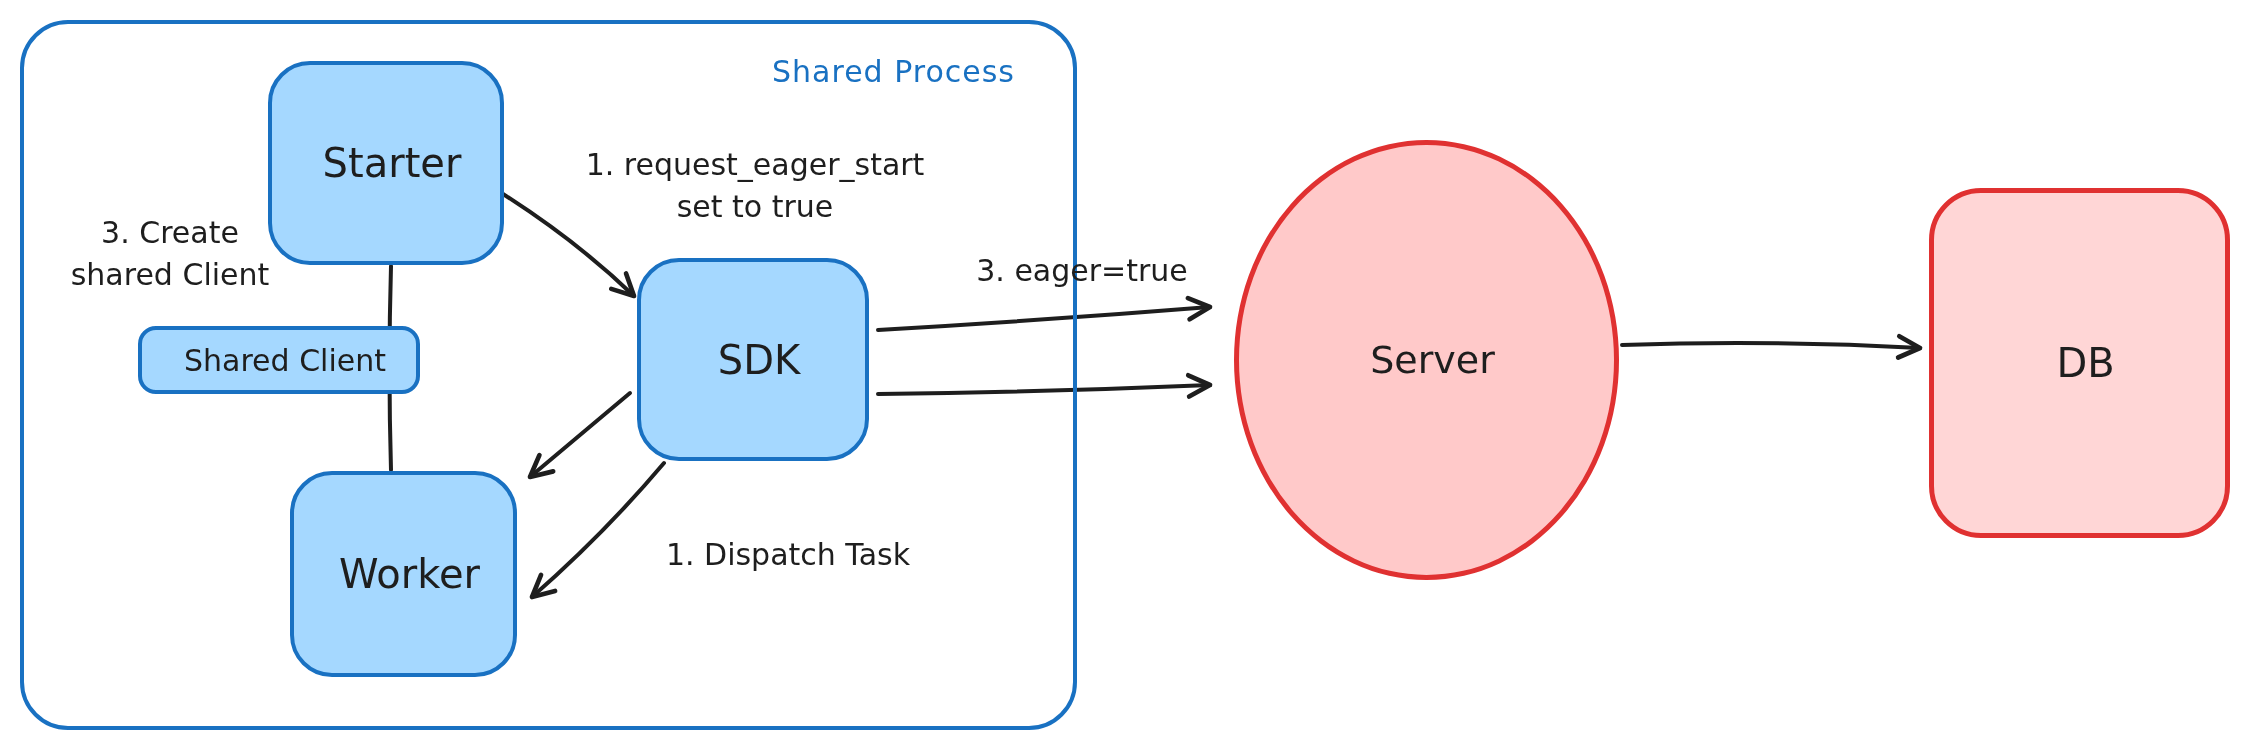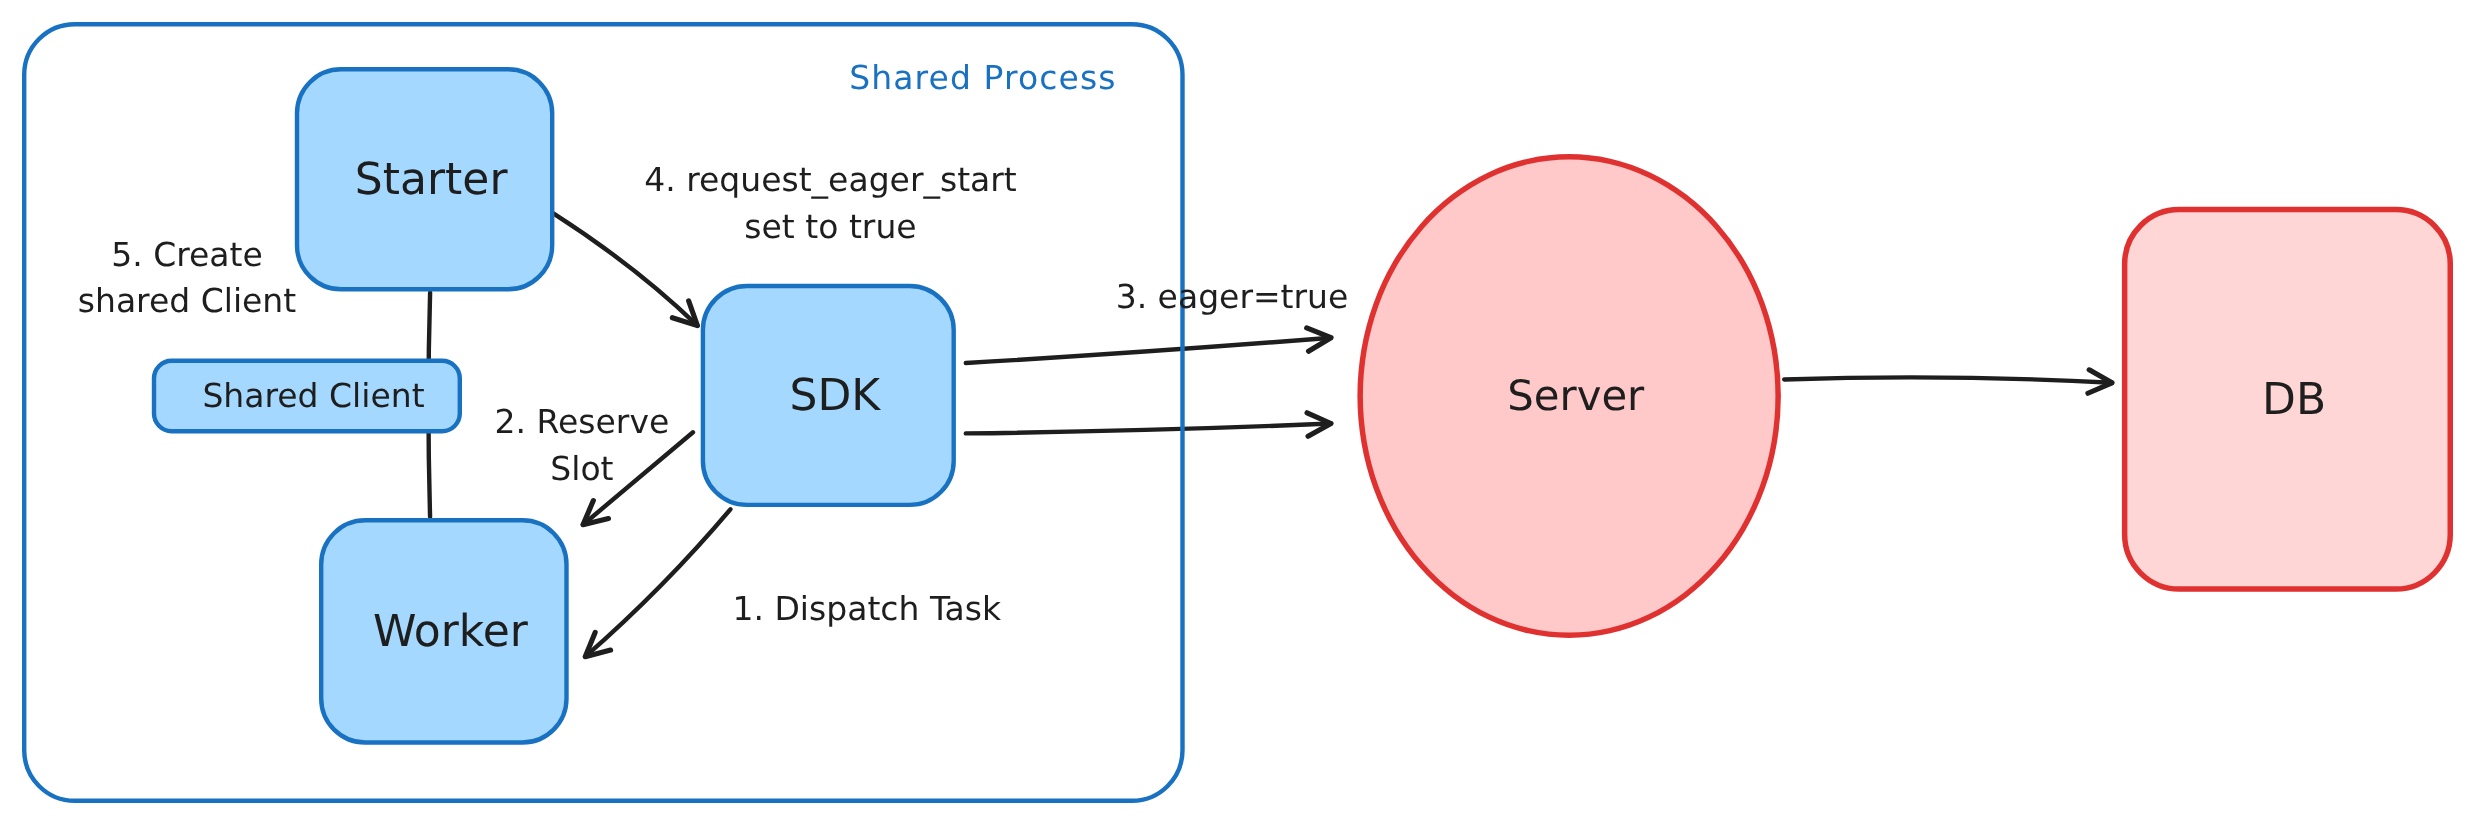--- a/index.html
+++ b/index.html
@@ -53,21 +53,21 @@
     position: absolute;
     font-size: 30px;
     line-height: 1.4;
     text-align: center;
     white-space: pre-line;
   }
   .lbl-create   { left: 30px;   top: 212px; width: 280px; }
   .lbl-request  { left: 545px;  top: 144px; width: 420px; }
   .lbl-reserve  { left: 419px;  top: 364px; width: 220px; }
   .lbl-dispatch { left: 648px;  top: 534px; width: 280px; }
-  .lbl-eager    { left: 1000px;  top: 250px; width: 240px; }
+  .lbl-eager    { left: 962px;  top: 250px; width: 240px; }
   .lbl-first    { left: 984px;  top: 420px; width: 240px; }
   .lbl-start    { left: 1630px; top: 226px; width: 310px; }
 </style>
 </head>
 <body>
 
 <div class="canvas">
 
   <svg class="layer" viewBox="0 0 2248 754" xmlns="http://www.w3.org/2000/svg">
     <defs>
@@ -107,28 +107,26 @@
   </div>
 
   <div class="node red server">
     <span>Server</span>
   </div>
 
   <div class="node red db">
     <span>DB</span>
   </div>
 
-  <div class="ann lbl-create">5. Create
+  <div class="ann lbl-create">3. Create
 shared Client</div>
 
-  <div class="ann lbl-request">4. request_eager_start
+  <div class="ann lbl-request">1. request_eager_start
 set to true</div>
 
-  <div class="ann lbl-reserve">2. Reserve
-Slot</div>
 
   <div class="ann lbl-dispatch">1. Dispatch Task</div>
 
   <div class="ann lbl-eager">3. eager=true</div>
 
 
 
 </div>
 
 </body></html>

